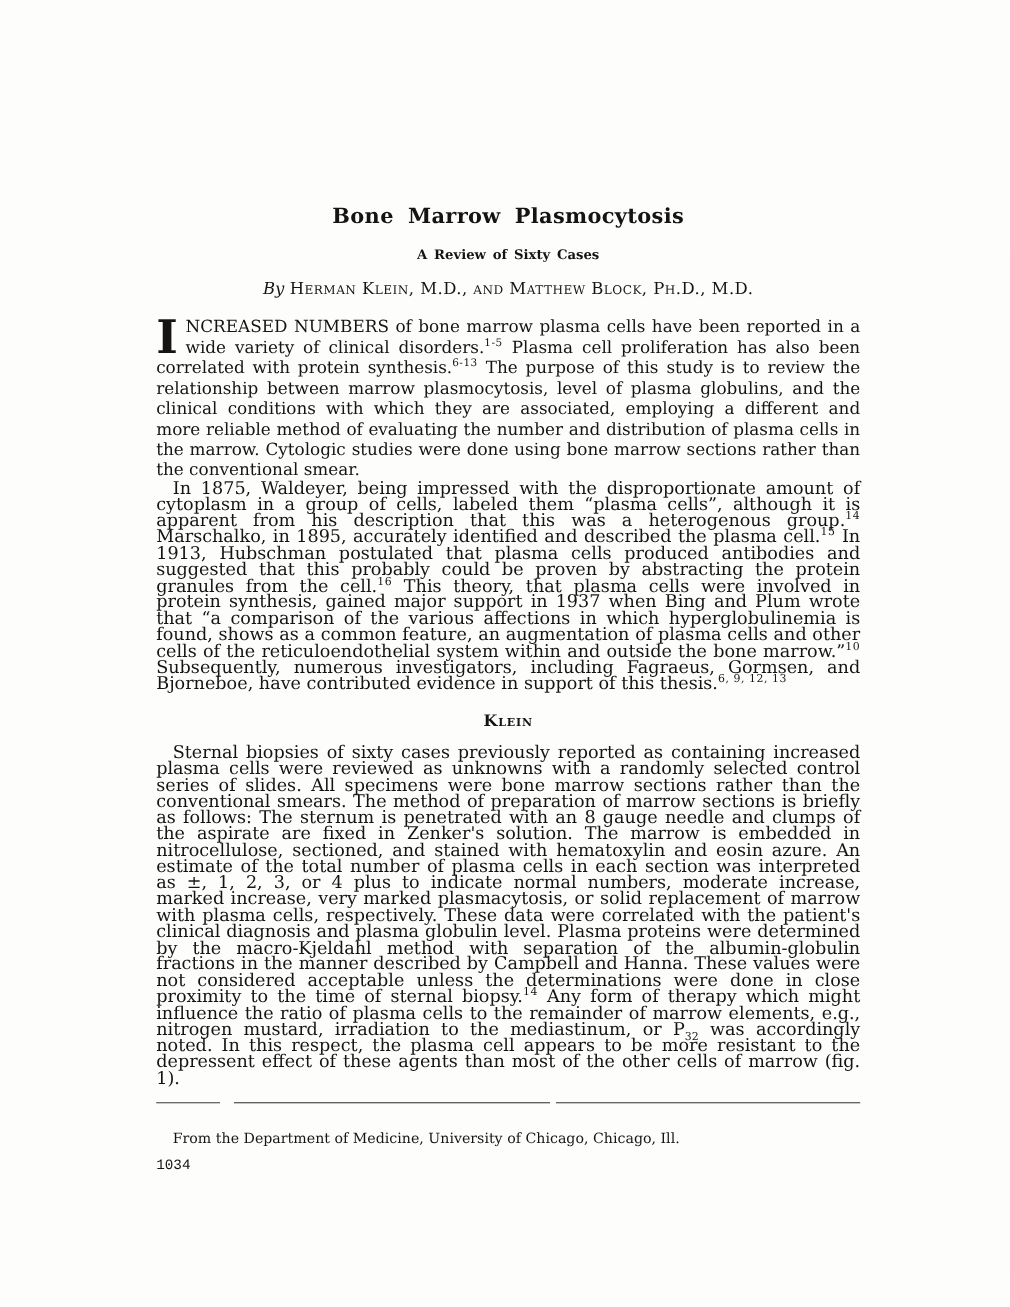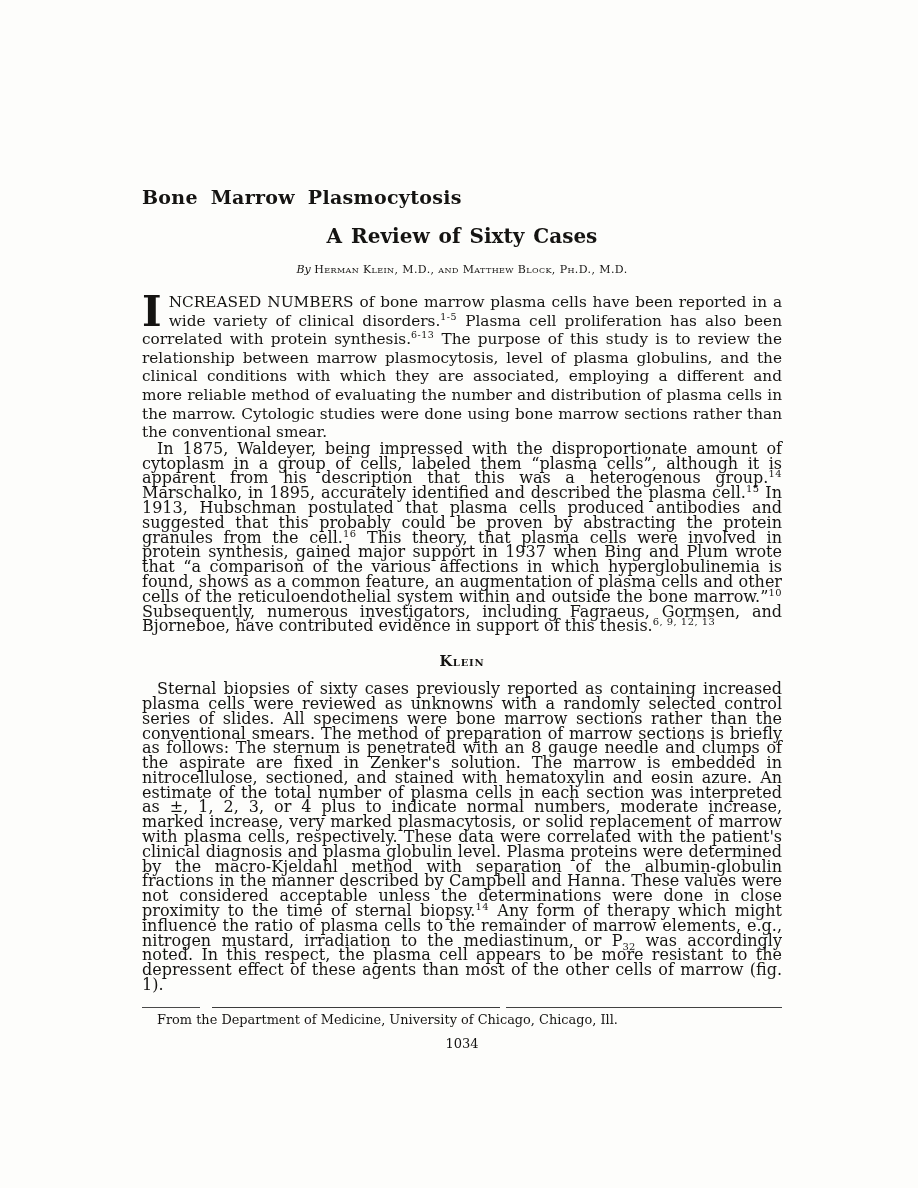--- a/index.html
+++ b/index.html
@@ -14,36 +14,37 @@
     overflow: hidden;
   }
   .content {
     position: absolute;
     left: 142px;
     top: 0;
     width: 640px;
   }
   .title {
     margin-top: 186px;
+    text-align: center;
     font-size: 19px;
     font-weight: bold;
     word-spacing: 6px;
     letter-spacing: 0.3px;
   }
   .subtitle {
     margin-top: 16px;
     text-align: center;
-    font-size: 20px;
+    font-size: 12px;
     font-weight: bold;
     word-spacing: 2px;
   }
   .byline {
     margin-top: 15px;
     text-align: center;
-    font-size: 11px;
+    font-size: 15px;
   }
   .byline .by { font-style: italic; }
   .byline .authors { font-variant: small-caps; letter-spacing: 0.4px; }
   .intro {
     margin-top: 17px;
     font-size: 15.3px;
     line-height: 18.6px;
     text-align: justify;
   }
   .dropcap {
@@ -74,29 +75,29 @@
     height: 2px;
     background: linear-gradient(to right,
       #4a4a4a 0 9%, transparent 9% 11%,
       #3c3c3c 11% 56%, transparent 56% 56.8%,
       #424242 56.8% 100%);
     background-size: 100% 1px;
     background-repeat: no-repeat;
     background-position: 0 1px;
   }
   .footnote {
-    margin-top: 4px;
+    margin-top: 25px;
     font-size: 12.9px;
     line-height: 15.2px;
   }
   .footnote p { text-indent: 15px; text-align: justify; }
   .page-number {
     margin-top: 9px;
-    text-align: center;
     font-size: 13px;
+    font-family: Liberation Mono, monospace;
   }
 </style>
 </head>
 <body>
 
 <div class="page">
   <div class="content">
 
     <h1 class="title">Bone Marrow Plasmocytosis</h1>
 

